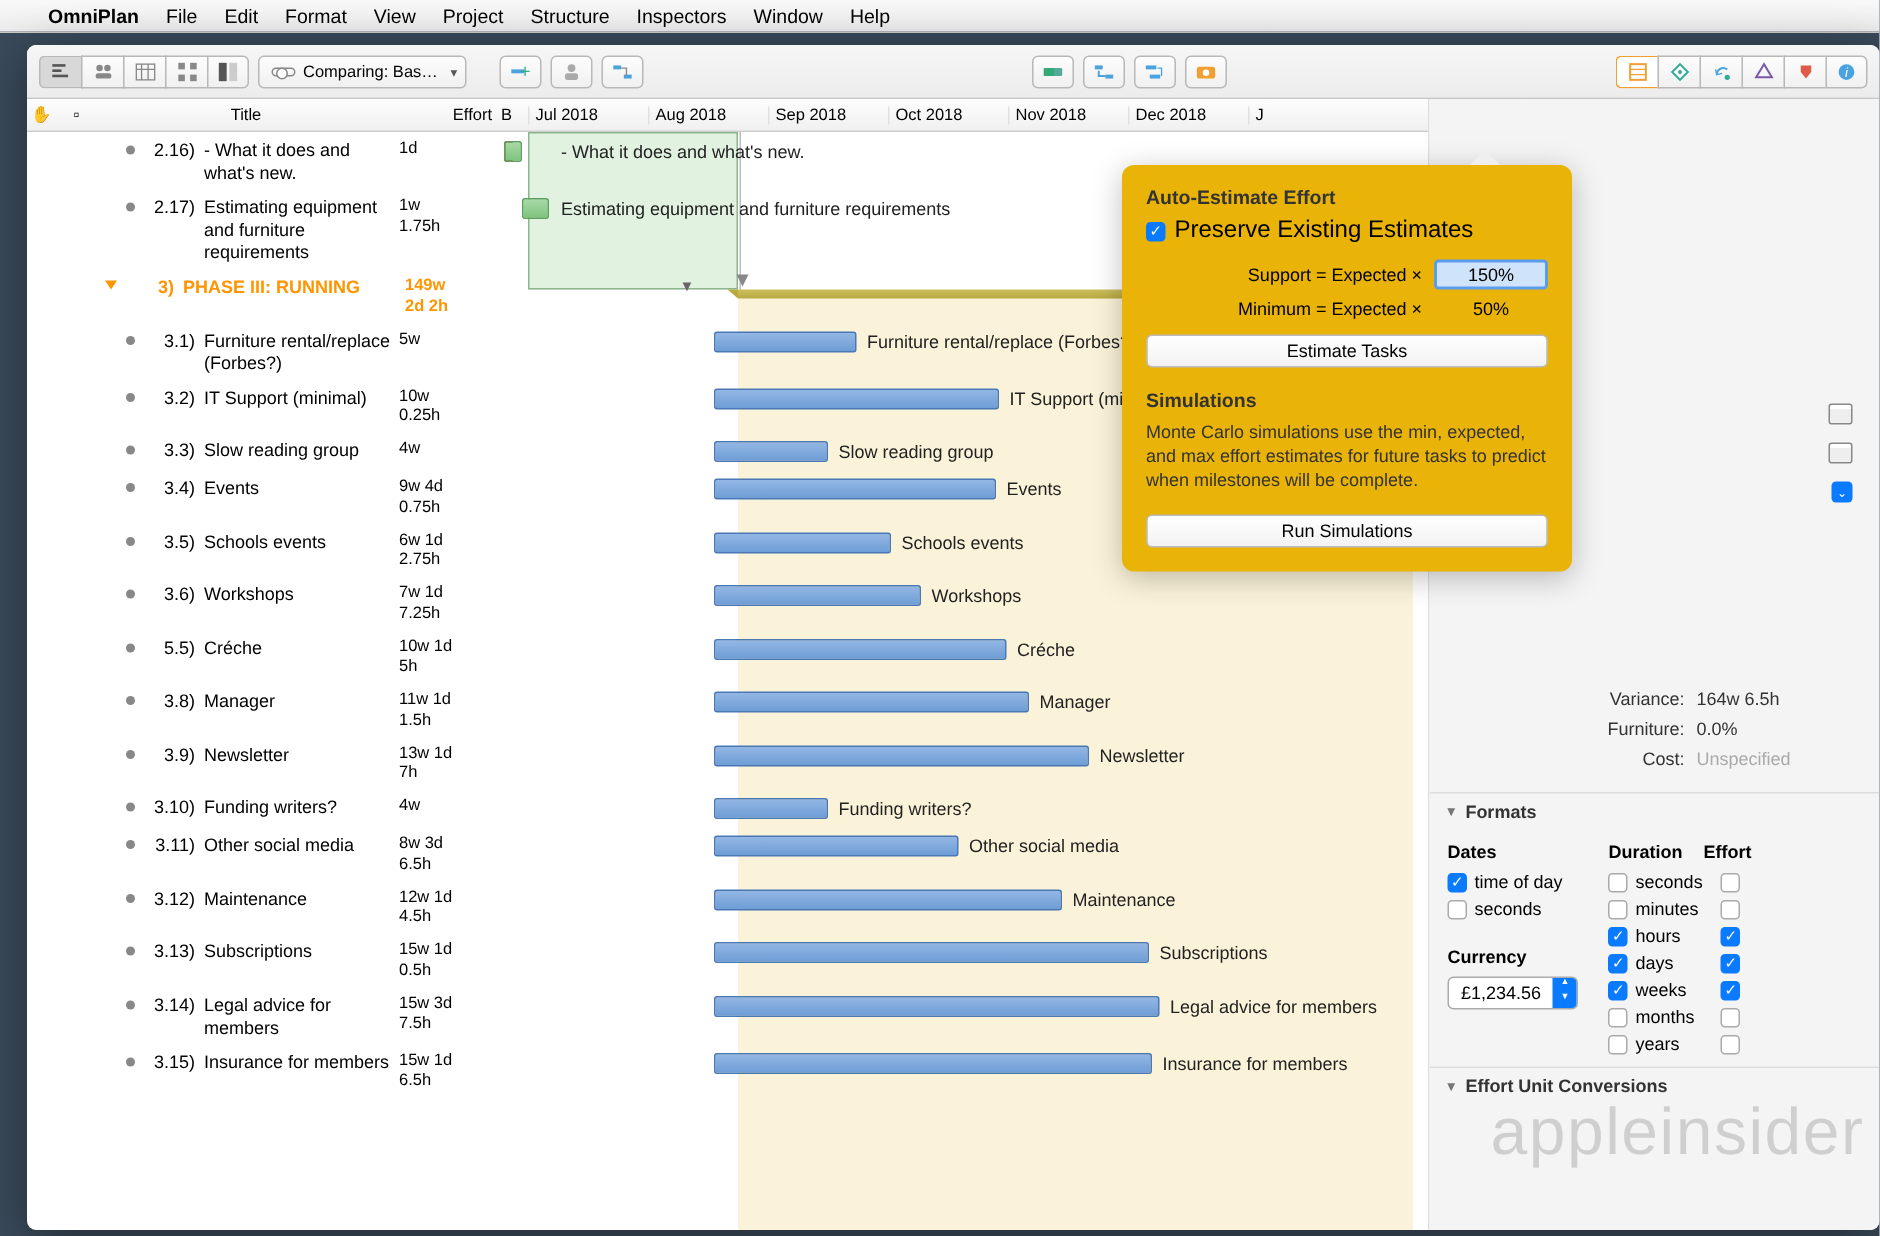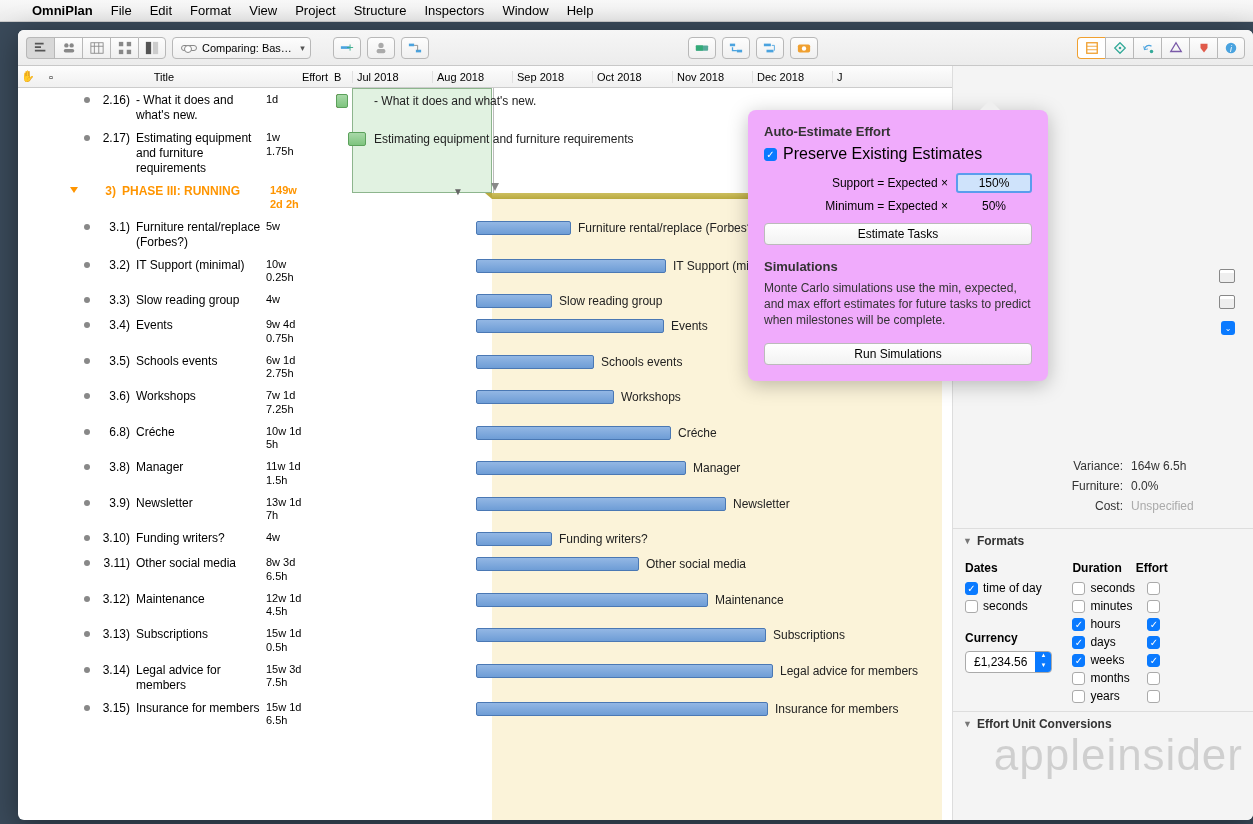--- a/index.html
+++ b/index.html
@@ -94,21 +94,21 @@
 .chk.on::after{content:"✓";}
 .curbox{display:flex;align-items:center;border:1px solid #aaa;border-radius:4px;background:#fff;height:22px;}
 .curbox .txt{padding:0 8px;}
 .curbox .step{width:16px;background:#0a7aff;height:100%;border-radius:0 3px 3px 0;display:flex;flex-direction:column;}
 .curbox .step span{flex:1;color:#fff;font-size:6px;text-align:center;line-height:1;}
 
 .insp-kv .cal-ico{width:16px;height:14px;border:1px solid #888;border-radius:2px;background:linear-gradient(#fff 3px,#eee 3px);margin-left:auto;}
 .insp-kv .dd-ico{width:14px;height:14px;background:#0a7aff;border-radius:3px;color:#fff;font-size:8px;display:flex;align-items:center;justify-content:center;margin-left:auto;}
 
 
-.popover { position:absolute; top:80px; right:205px; width:300px; background:#f0abfc; border-radius:8px; box-shadow:0 4px 20px rgba(0,0,0,.25); padding:14px 16px 16px; z-index:50;}
+.popover { position:absolute; top:80px; right:205px; width:300px; background:#eab308; border-radius:8px; box-shadow:0 4px 20px rgba(0,0,0,.25); padding:14px 16px 16px; z-index:50;}
 .popover::before{content:"";position:absolute;top:-10px;right:48px;width:0;height:0;border-left:10px solid transparent;border-right:10px solid transparent;border-bottom:10px solid #efefef;}
 .popover h4{font-size:13px;font-weight:700;margin-bottom:6px;color:#333;}
 .popover p{font-size:12px;color:#333;line-height:1.35;margin-bottom:10px;}
 .popover .chkrow{display:flex;align-items:center;gap:6px;margin-bottom:10px;}
 .popover .est-row{display:flex;align-items:center;justify-content:flex-end;gap:8px;margin-bottom:6px;font-size:12px;}
 .popover .est-row input{width:76px;height:20px;border:2px solid #5a9ded;border-radius:3px;text-align:center;font-size:12px;background:#cfe3fb;}
 .popover .est-row .static{width:76px;text-align:center;}
 .popover .btn{width:100%;height:22px;background:linear-gradient(#fff,#f2f2f2);border:1px solid #bbb;border-radius:4px;font-size:12px;margin-top:4px;}
 
 .watermark{position:absolute;right:10px;bottom:40px;font-size:44px;font-weight:300;color:rgba(0,0,0,.15);letter-spacing:1px;z-index:60;pointer-events:none;font-family:Arial;}
@@ -375,21 +375,21 @@
       <span class="num">3.6)</span>
       <span class="title">Workshops</span>
       <span class="effort">7w 1d<br>7.25h</span>
       <div class="gantt">
               <div class="bar " style="left:140px;width:138px;"></div>
               <span class="barlabel" style="left:285px;">Workshops</span>
             </div>
           </div>
           <div class="row">
             <span class="dot"></span>
-      <span class="num">6.8)</span>
+      <span class="num">5.5)</span>
       <span class="title">Créche</span>
       <span class="effort">10w 1d<br>5h</span>
       <div class="gantt">
               <div class="bar " style="left:140px;width:195px;"></div>
               <span class="barlabel" style="left:342px;">Créche</span>
             </div>
           </div>
           <div class="row">
             <span class="dot"></span>
       <span class="num">3.8)</span>

